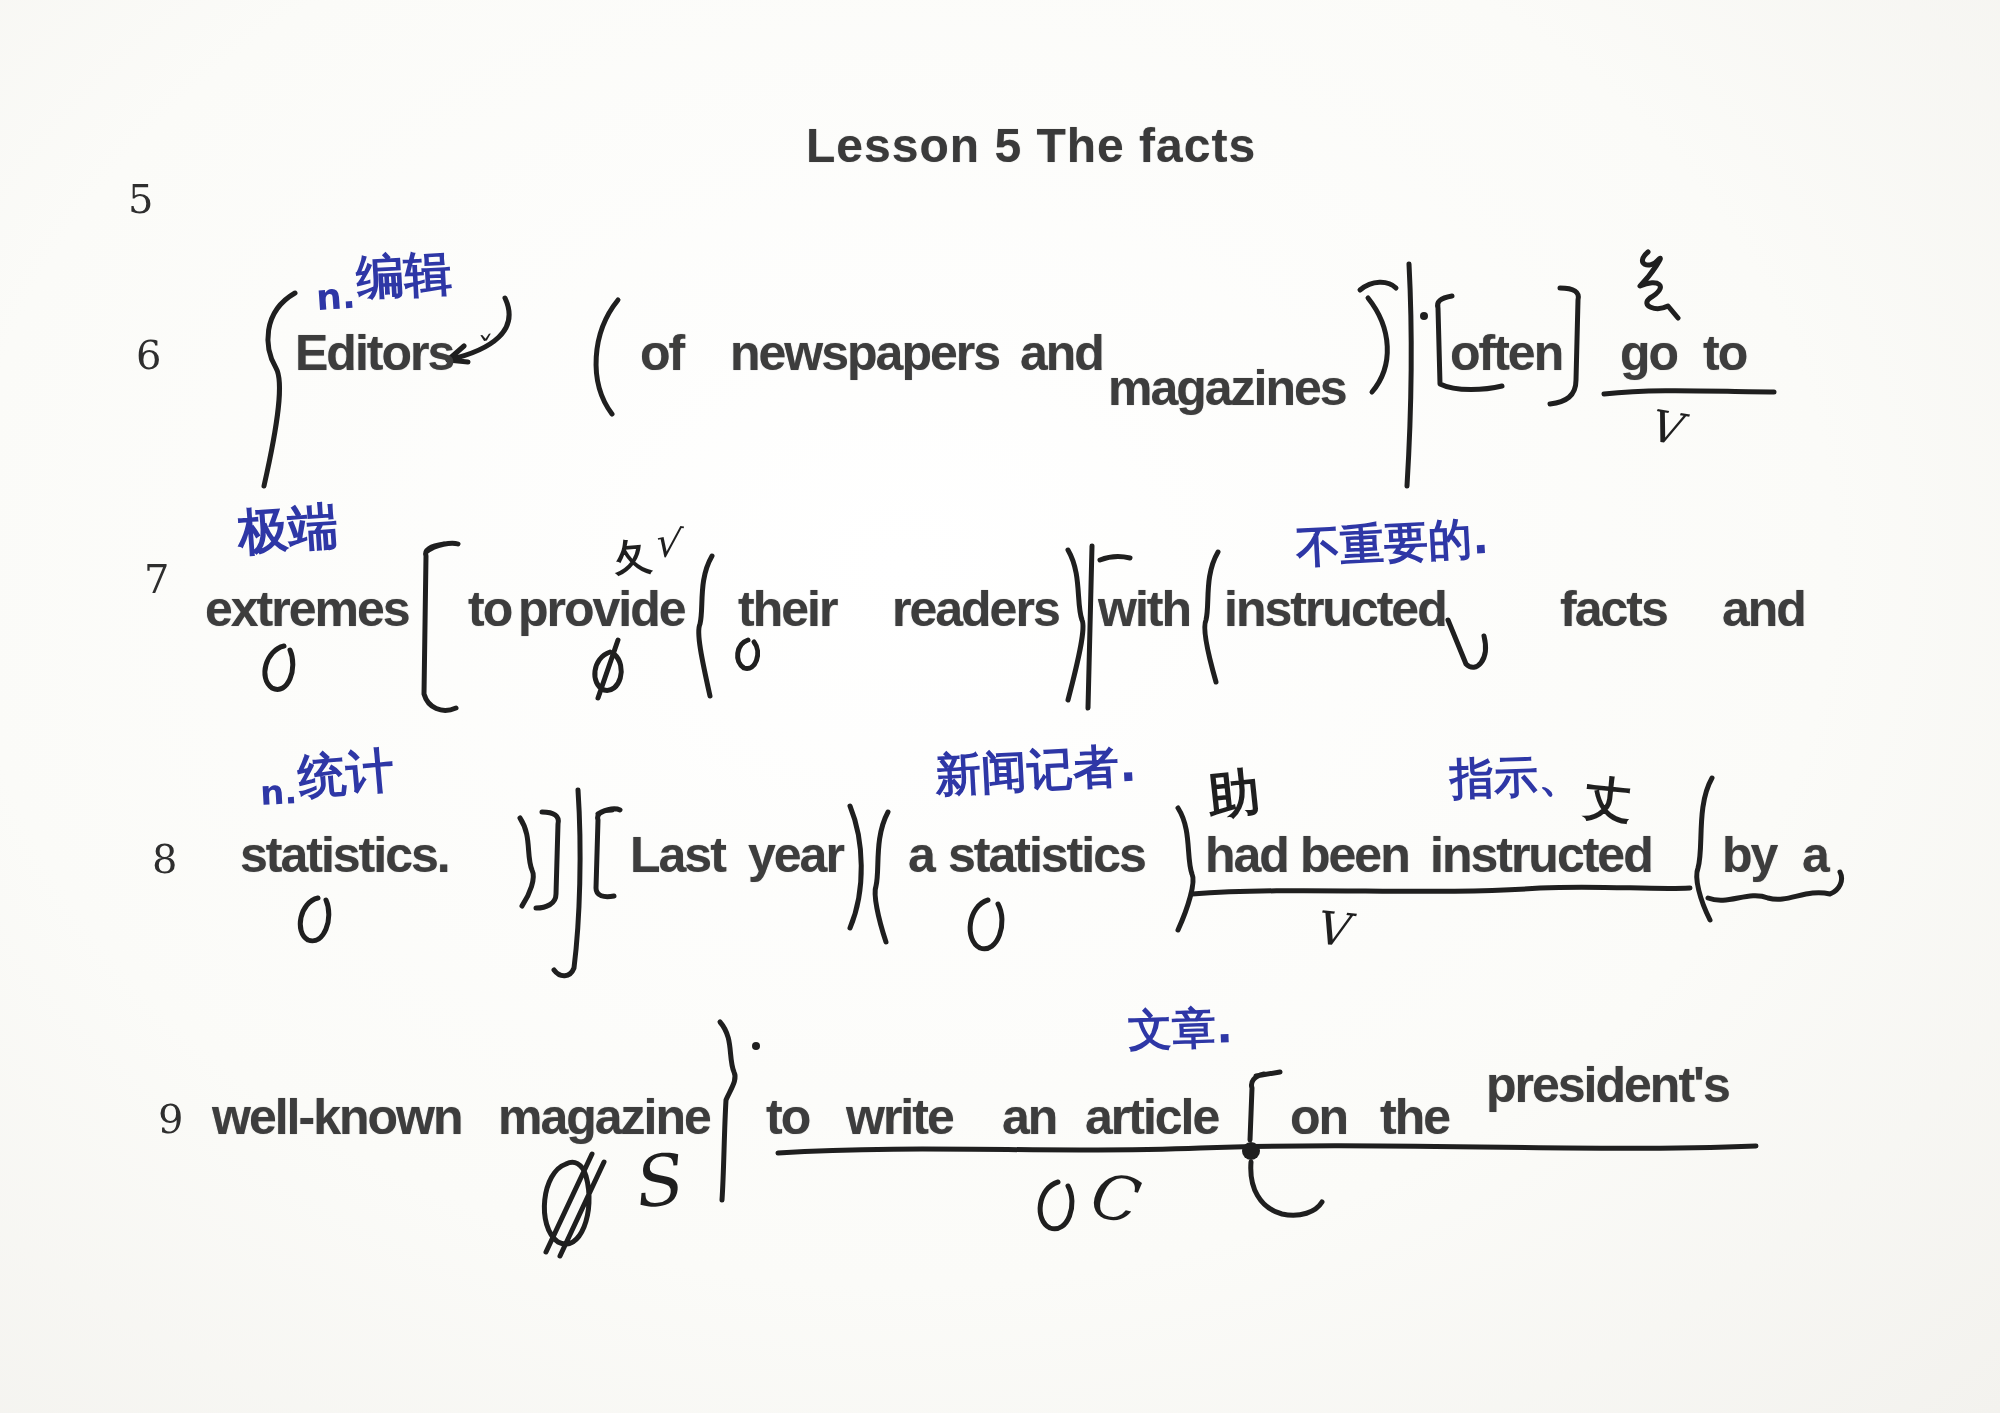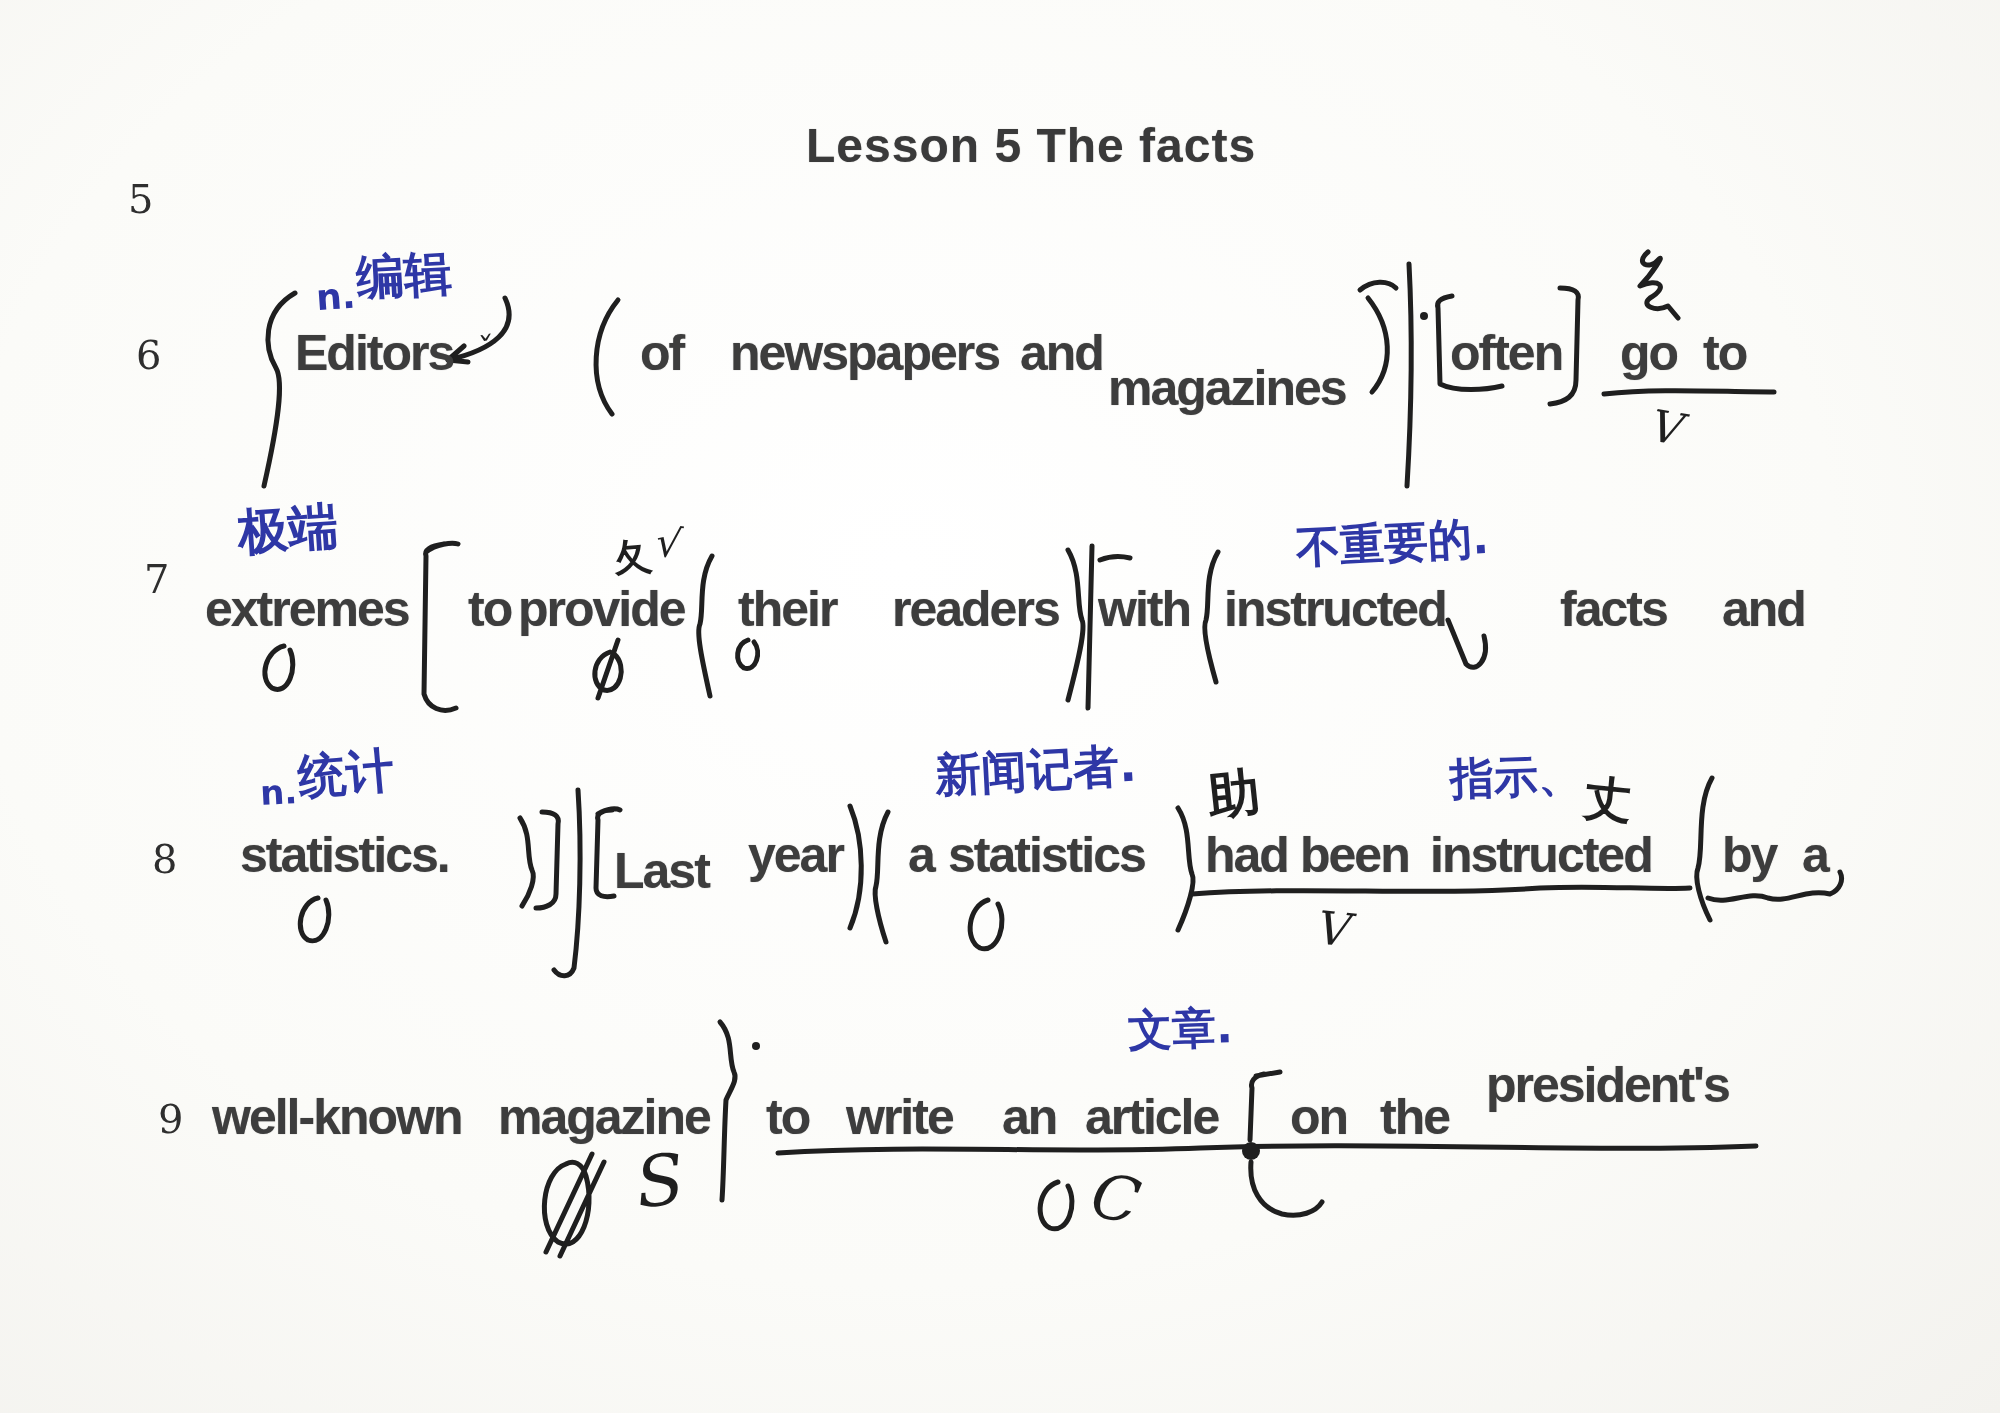--- a/index.html
+++ b/index.html
@@ -91,21 +91,21 @@
   <span class="w" style="left:468px;top:580px;">to</span>
   <span class="w" style="left:518px;top:580px;">provide</span>
   <span class="w" style="left:738px;top:580px;">their</span>
   <span class="w" style="left:892px;top:580px;">readers</span>
   <span class="w" style="left:1098px;top:580px;">with</span>
   <span class="w" style="left:1224px;top:580px;">instructed</span>
   <span class="w" style="left:1560px;top:580px;">facts</span>
   <span class="w" style="left:1722px;top:580px;">and</span>
 
   <span class="w" style="left:240px;top:826px;">statistics.</span>
-  <span class="w" style="left:614px;top:826px;margin-top:16px;">Last</span>
+  <span class="w" style="left:630px;top:826px;">Last</span>
   <span class="w" style="left:748px;top:826px;">year</span>
   <span class="w" style="left:908px;top:826px;">a</span>
   <span class="w" style="left:948px;top:826px;">statistics</span>
   <span class="w" style="left:1205px;top:826px;">had</span>
   <span class="w" style="left:1300px;top:826px;">been</span>
   <span class="w" style="left:1430px;top:826px;">instructed</span>
   <span class="w" style="left:1722px;top:826px;">by</span>
   <span class="w" style="left:1802px;top:826px;">a</span>
 
   <span class="w" style="left:498px;top:1088px;">magazine</span>

